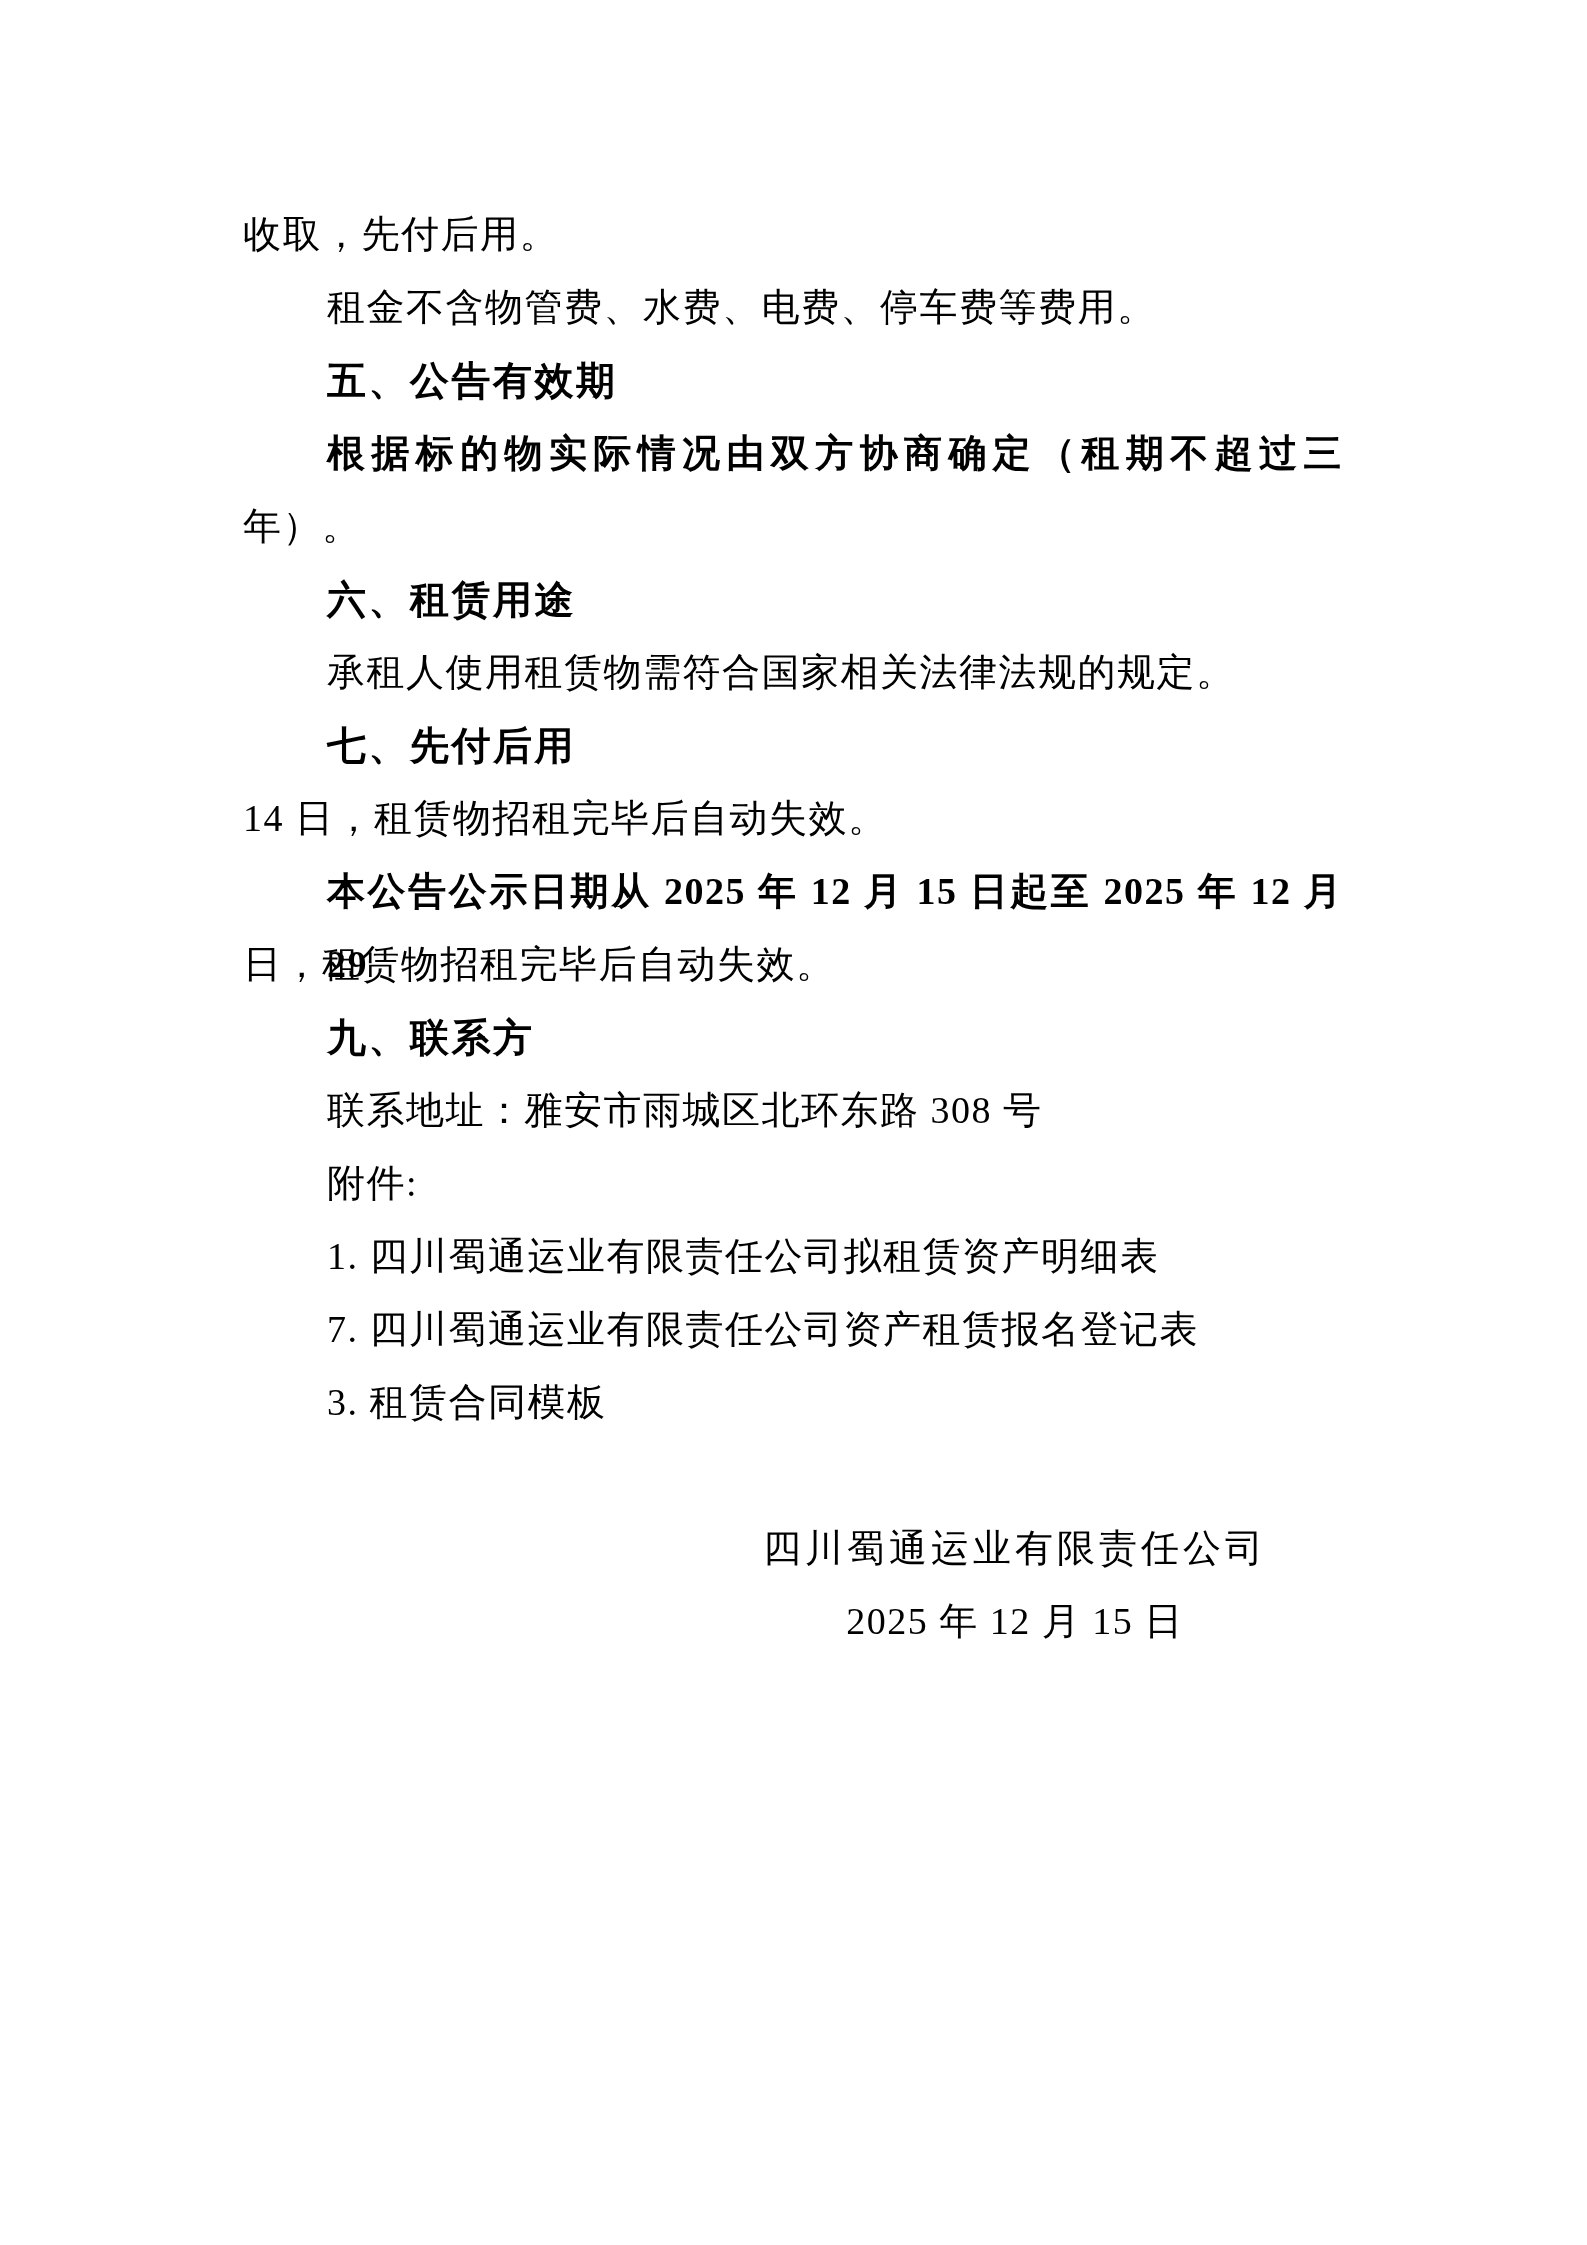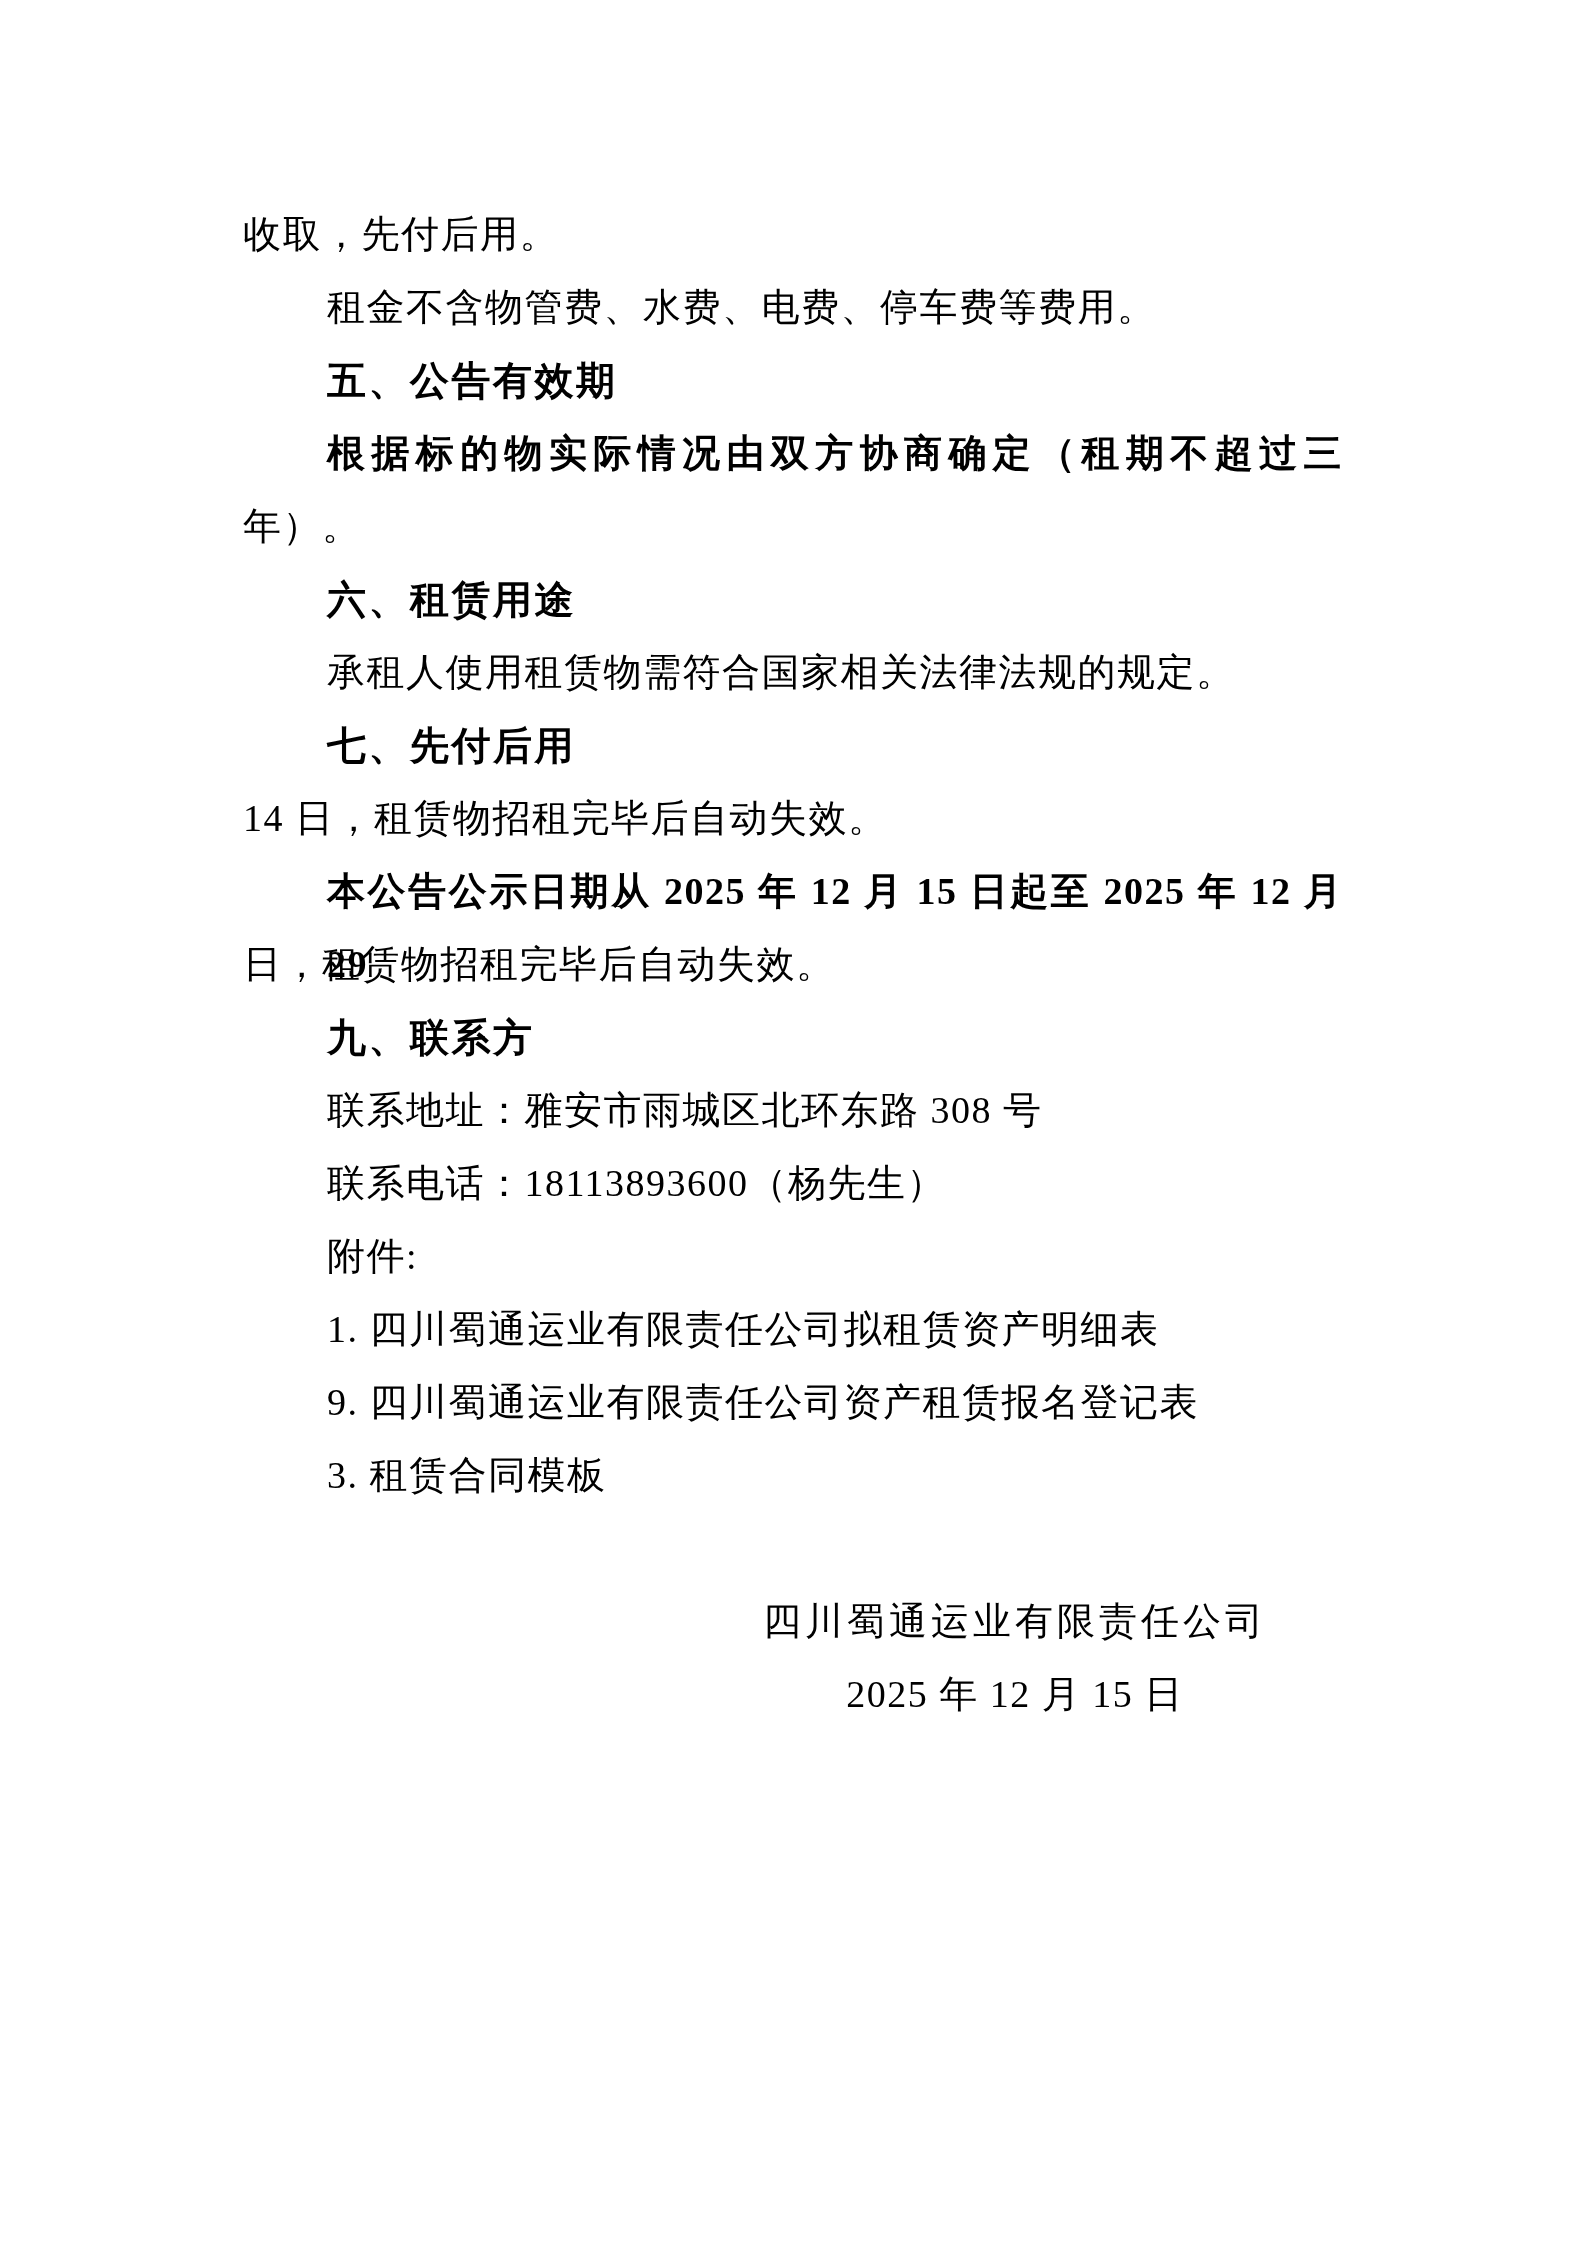--- a/index.html
+++ b/index.html
@@ -71,24 +71,23 @@
     <div class="line indent justify">根据标的物实际情况由双方协商确定（租期不超过三</div>
     <div class="line">年）。</div>
     <div class="line indent heading">六、租赁用途</div>
     <div class="line indent">承租人使用租赁物需符合国家相关法律法规的规定。</div>
     <div class="line indent heading">七、先付后用</div>
     <div class="line">14 日，租赁物招租完毕后自动失效。</div>
     <div class="line indent justify">本公告公示日期从 2025 年 12 月 15 日起至 2025 年 12 月 29</div>
     <div class="line">日，租赁物招租完毕后自动失效。</div>
     <div class="line indent heading">九、联系方</div>
     <div class="line indent">联系地址：雅安市雨城区北环东路 308 号</div>
-    <div class="line indent">联系电话：18113893600（杨先生）</div>
     <div class="line indent">附件:</div>
     <div class="line indent">1. 四川蜀通运业有限责任公司拟租赁资产明细表</div>
-    <div class="line indent">9. 四川蜀通运业有限责任公司资产租赁报名登记表</div>
+    <div class="line indent">7. 四川蜀通运业有限责任公司资产租赁报名登记表</div>
     <div class="line indent">3. 租赁合同模板</div>
 
     <div class="signature">
       <div class="line company">四川蜀通运业有限责任公司</div>
       <div class="line">2025 年 12 月 15 日</div>
     </div>
 
   </div>
 </div>
 

